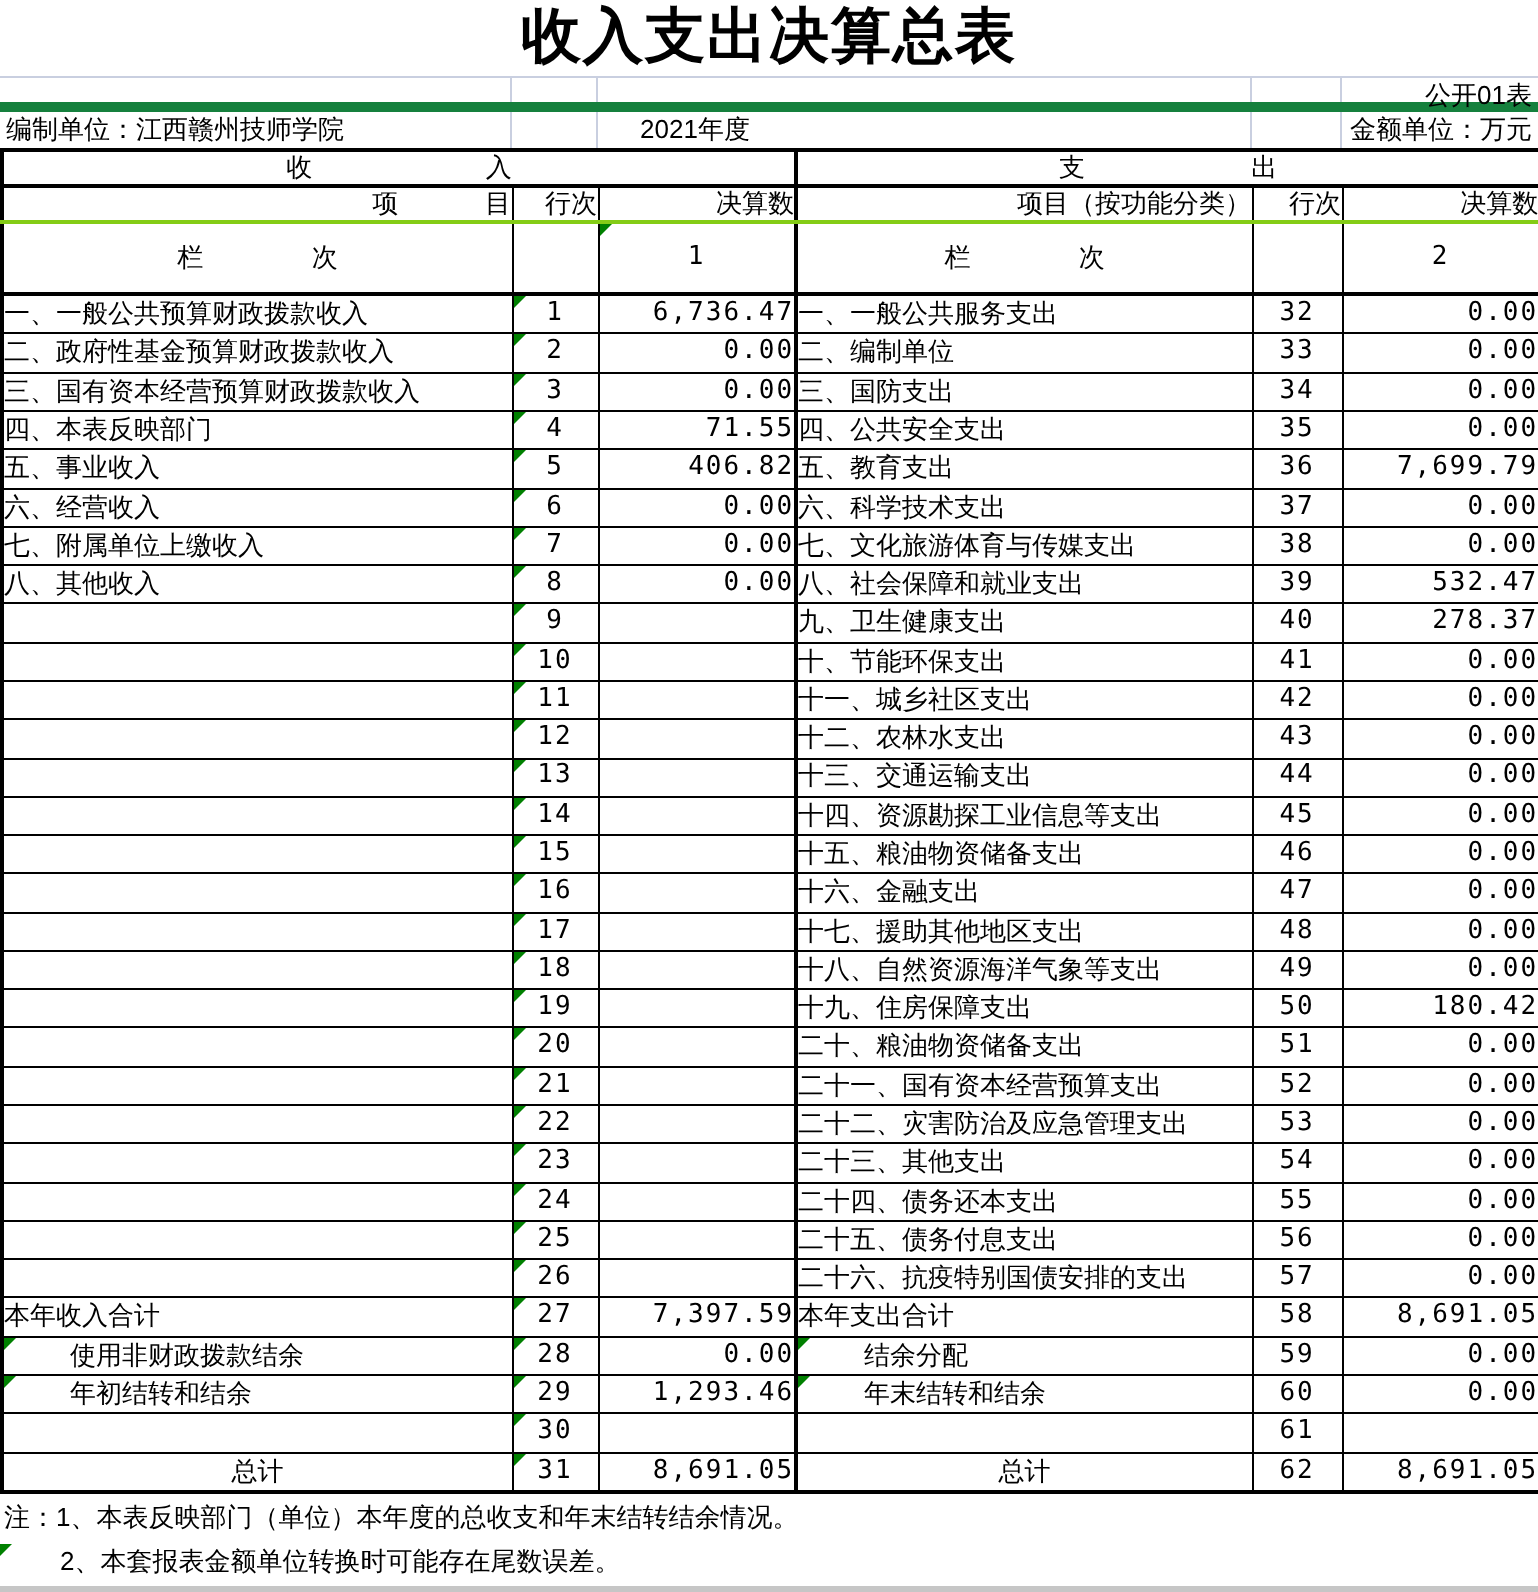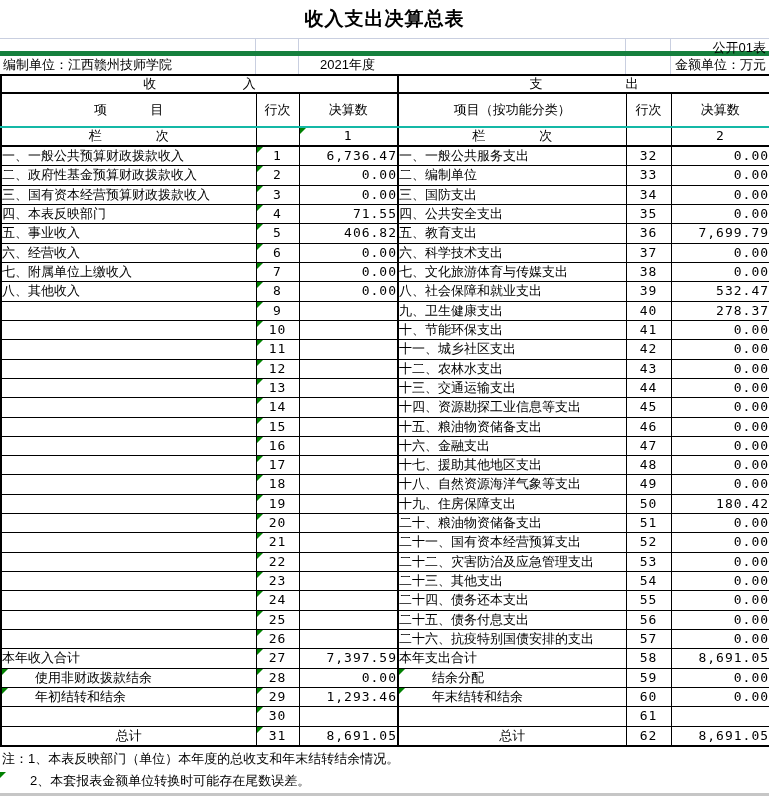--- a/index.html
+++ b/index.html
@@ -7,21 +7,21 @@
   body {
     width: 769px; height: 796px;
     font-family: "Liberation Sans", sans-serif;
     color: #000; overflow: hidden;
   }
   .page { position: relative; width: 769px; height: 796px; background:#fff; }
 
   
   .title-row { height: 38px; text-align: center; }
   .title-row h1 {
-    font-size: 19px; font-weight: bold; line-height: 38px;
+    font-size: 30px; font-weight: bold; line-height: 38px;
     letter-spacing: 1px; font-family: "Liberation Sans", sans-serif;
   }
 
   
   .grid-row { position: relative; height: 18px; font-size: 13px; line-height: 17px; }
   .grid-row.first { border-top: 1px solid #c9cfe0; border-bottom: 5px solid #15803d; }
   .vline { position: absolute; top: 0; width: 1px; height: 100%; background: #c9cfe0; }
   .v1 { left: 255px; } .v2 { left: 298px; } .v3 { left: 625px; } .v4 { left: 670px; }
   .right-txt { position: absolute; right: 3px; top: 0; }
   .left-txt  { position: absolute; left: 3px; top: 0; }
@@ -33,22 +33,22 @@
     border-collapse: collapse; table-layout: fixed;
     border: 2px solid #000;
   }
   table.main td, table.main th {
     border: 1px solid #000; padding: 0;
     font-size: 13px; font-weight: normal;
     overflow: hidden; white-space: pre; position: relative;
     line-height: 1.1;
   }
   tr.sec th { height: 18px; text-align: center; border-bottom: 2px solid #000; }
-  tr.hdr th { height: 34px; text-align: center; border-bottom: 2px solid #14b8a6; }
-  tr.colidx td { height: 19px; text-align: center; border-bottom: 2px solid #000; }
+  tr.hdr th { height: 18px; text-align: right; border-bottom: 2px solid #84cc16; }
+  tr.colidx td { height: 36px; text-align: center; border-bottom: 2px solid #000; }
   .mid { border-left: 2px solid #000 !important; }
   td.item { text-align: left; padding-left: 3px; }
   td.item.ind { padding-left: 33px; }
   td.item.cen { text-align: center; padding-left: 0; }
   td.lineno { text-align: center; }
   td.amt { text-align: right; padding-right: 11px; }
   .num { font-family: "DejaVu Sans Mono", monospace; font-size: 13px; letter-spacing: 1px; }
 
   
   .tri {

